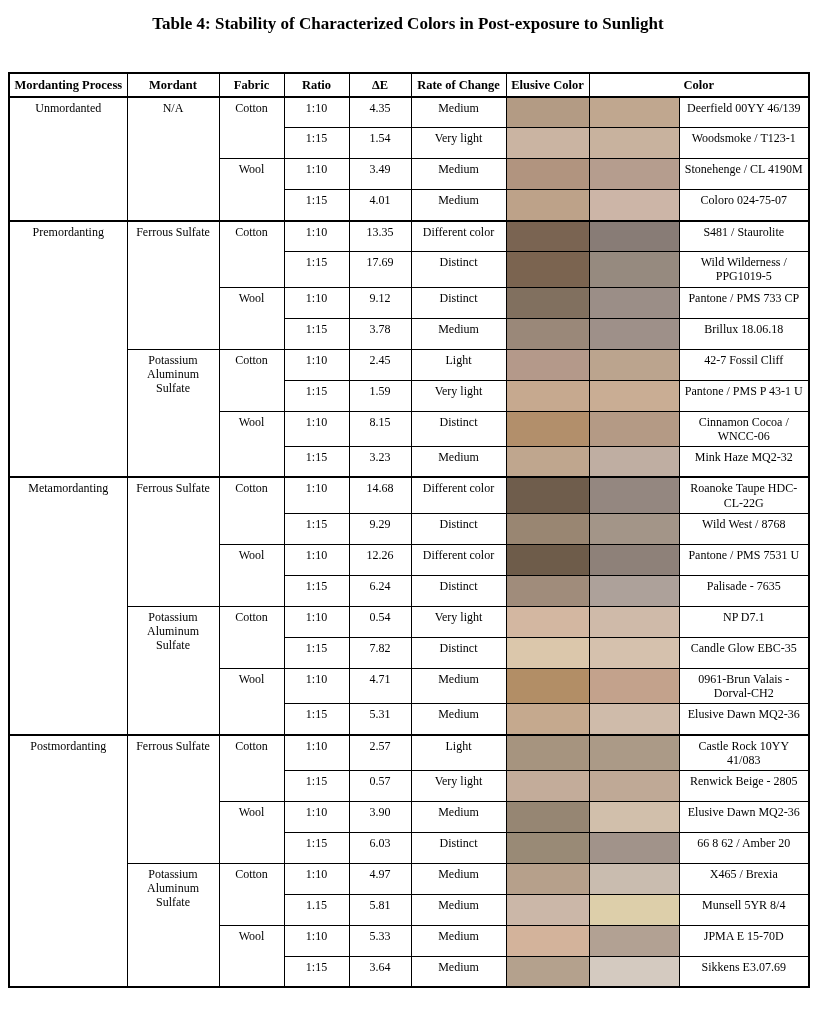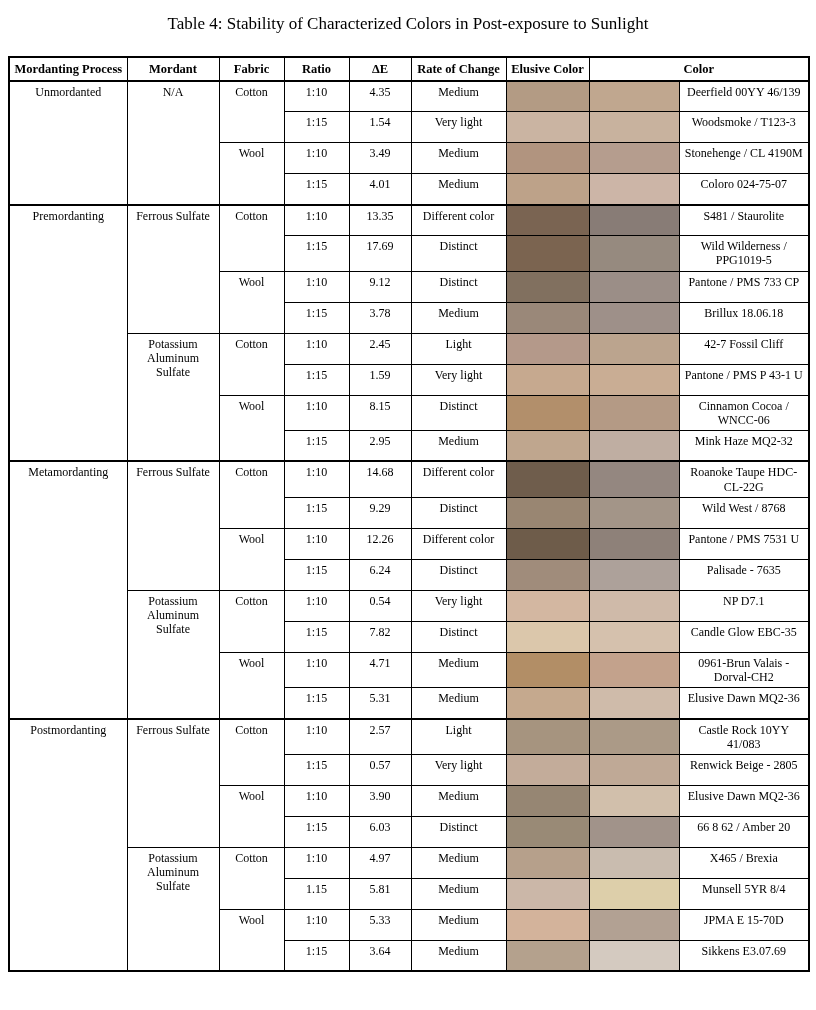--- a/index.html
+++ b/index.html
@@ -4,23 +4,23 @@
 <style>
   html, body {
     margin: 0;
     padding: 0;
     width: 816px;
     background: #ffffff;
     font-family: "Liberation Serif", serif;
   }
   .title {
     text-align: center;
-    font-weight: normal;
+    font-weight: bold;
     font-size: 17px;
-    margin: 14px 0 22px 0;
+    margin: 14px 0 38px 0;
     color: #000;
   }
   table.main {
     border-collapse: collapse;
     table-layout: fixed;
     width: 800px;
     margin-left: 8px;
     border: 2px solid #000;
   }
   th, td {
@@ -85,21 +85,21 @@
         <td class="swatch" style="background: rgb(179, 155, 132);"></td>
         <td class="swatch" style="background: rgb(192, 167, 143);"></td>
         <td>Deerfield 00YY 46/139</td>
       </tr>
       <tr>
         <td>1:15</td>
         <td>1.54</td>
         <td>Very light</td>
         <td class="swatch" style="background: rgb(202, 180, 162);"></td>
         <td class="swatch" style="background: rgb(200, 178, 158);"></td>
-        <td>Woodsmoke / T123-3</td>
+        <td>Woodsmoke / T123-1</td>
       </tr>
       <tr>
         <td rowspan="2">Wool</td>
         <td>1:10</td>
         <td>3.49</td>
         <td>Medium</td>
         <td class="swatch" style="background: rgb(177, 148, 127);"></td>
         <td class="swatch" style="background: rgb(181, 157, 142);"></td>
         <td>Stonehenge / CL 4190M</td>
       </tr>
@@ -169,21 +169,21 @@
         <td rowspan="2">Wool</td>
         <td>1:10</td>
         <td>8.15</td>
         <td>Distinct</td>
         <td class="swatch" style="background: rgb(178, 143, 107);"></td>
         <td class="swatch" style="background: rgb(180, 154, 133);"></td>
         <td>Cinnamon Cocoa / WNCC-06</td>
       </tr>
       <tr>
         <td>1:15</td>
-        <td>2.95</td>
+        <td>3.23</td>
         <td>Medium</td>
         <td class="swatch" style="background: rgb(191, 166, 142);"></td>
         <td class="swatch" style="background: rgb(191, 174, 162);"></td>
         <td>Mink Haze MQ2-32</td>
       </tr>
       <tr class="section-start">
         <td rowspan="8">Metamordanting</td>
         <td rowspan="4">Ferrous Sulfate</td>
         <td rowspan="2">Cotton</td>
         <td>1:10</td>

